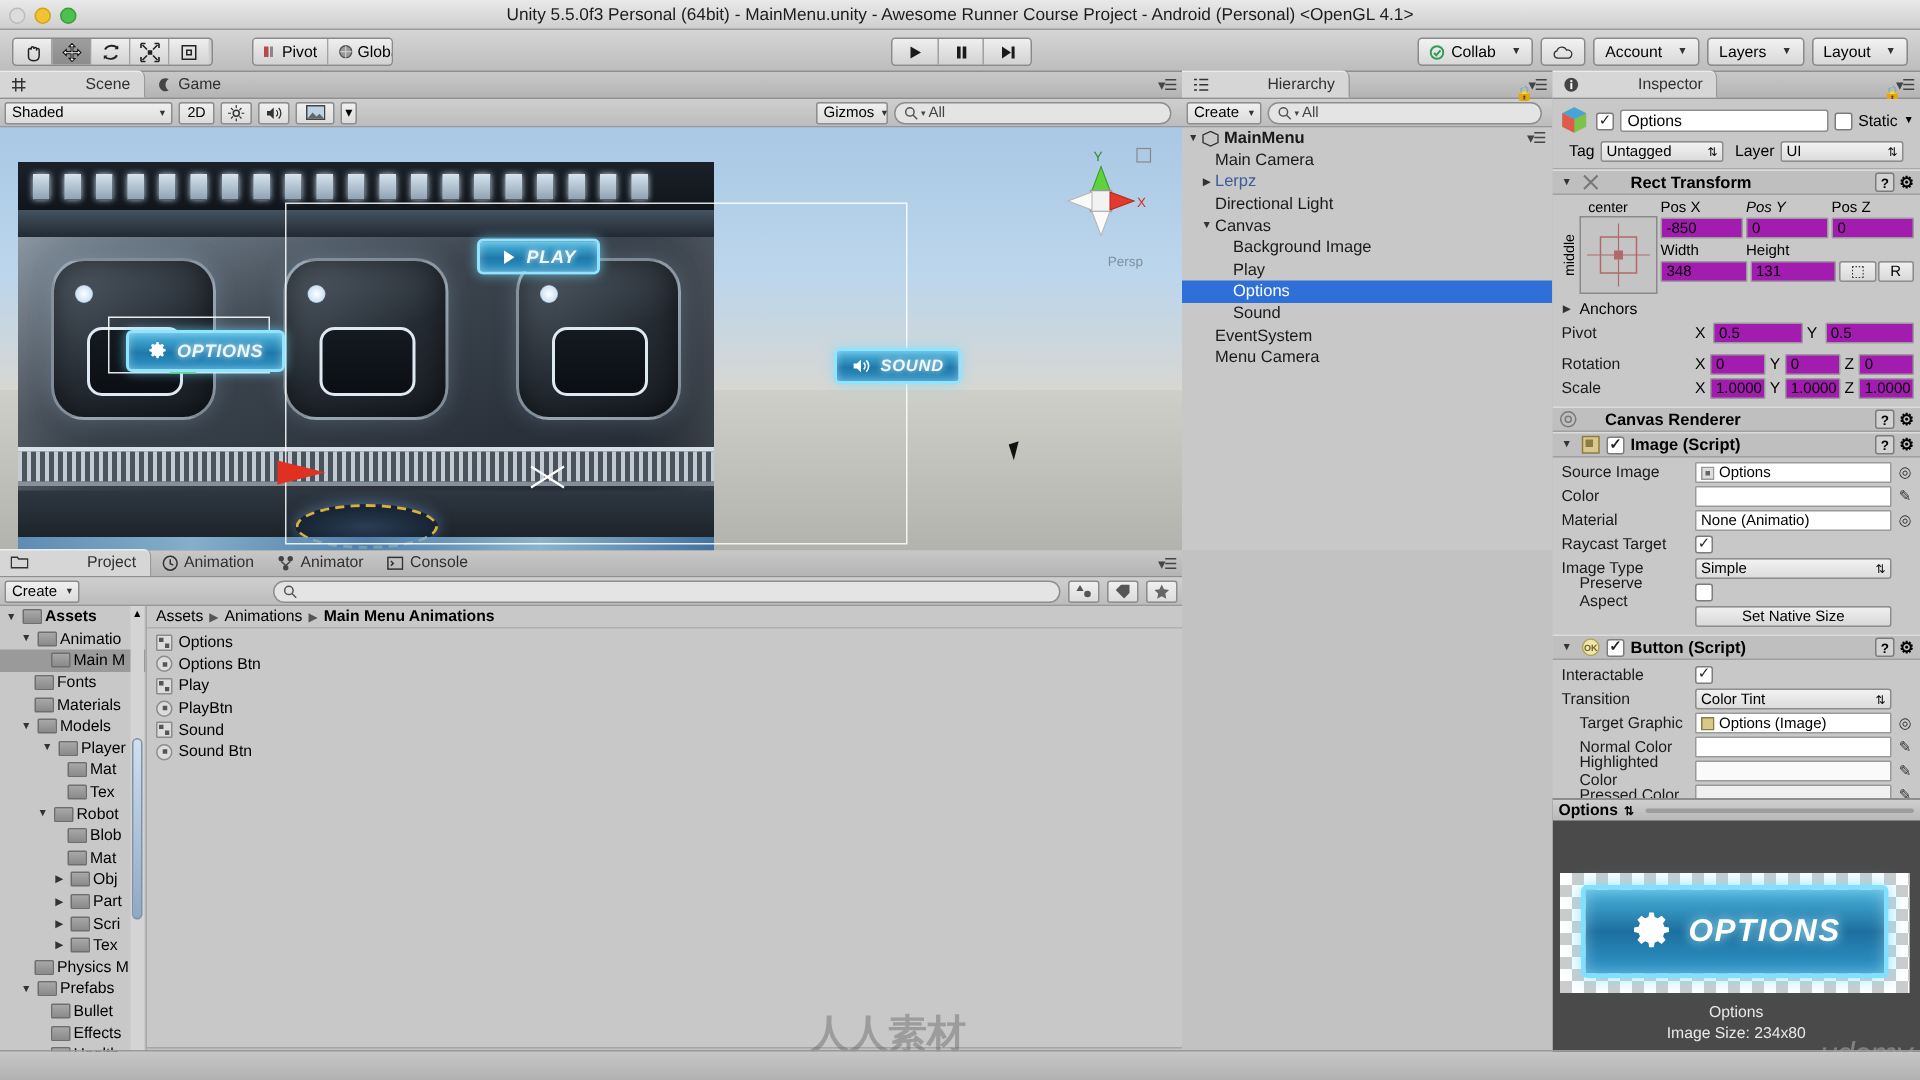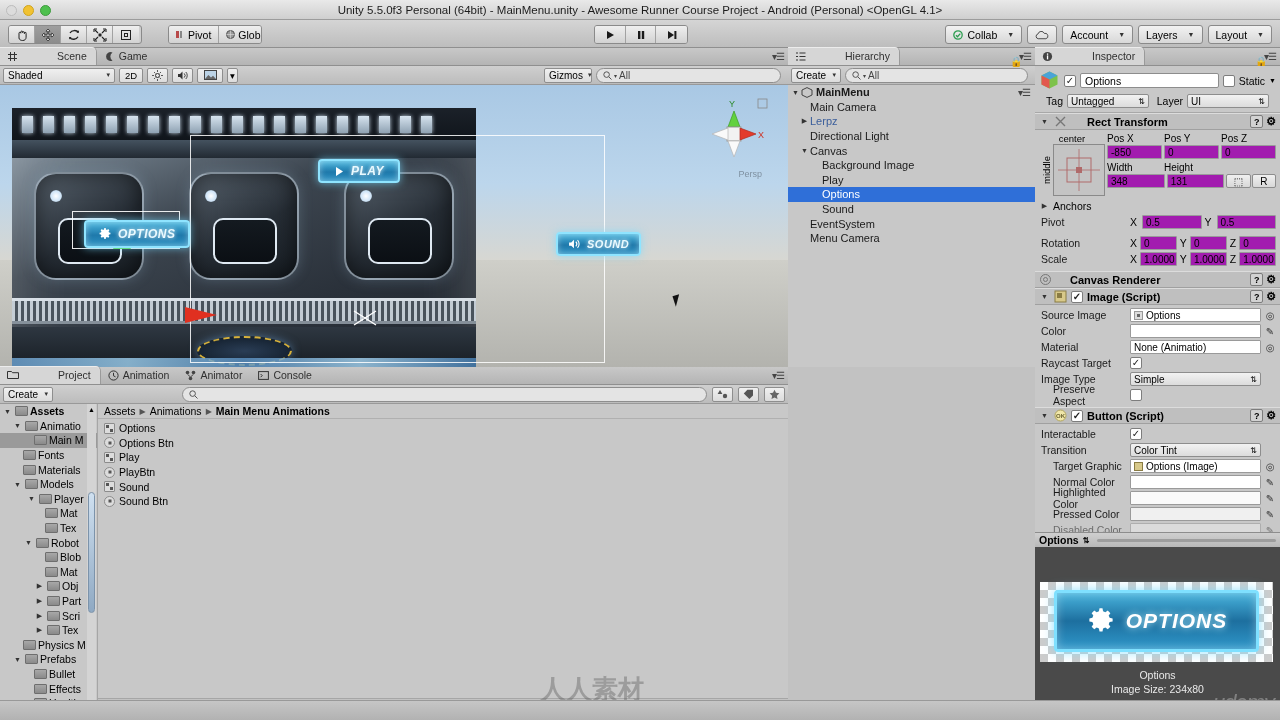--- a/index.html
+++ b/index.html
@@ -634,21 +634,21 @@
                   <rect x="13" y="13" width="24" height="24" fill="none" stroke="#b06a6a"></rect>
                   <path d="M25 4v42M4 25h42" stroke="#b06a6a" stroke-width=".8"></path>
                   <rect x="22" y="22" width="6" height="6" fill="#b06a6a"></rect>
                 </svg>
             </span>
           </div>
         </div>
         <div style="flex:1;">
           <div style="display:flex; gap:2px; font-size:10px;">
             <span style="flex:1;">Pos X</span>
-            <span style="flex:1;">Pos Y</span>
+            <span style="flex:1;font-style:italic;">Pos Y</span>
             <span style="flex:1;">Pos Z</span>
           </div>
           <div style="display:flex; gap:2px; margin-top:1px;">
             <span class="pfield">
                 <span>-850</span>
               </span>
             <span class="pfield">
                 <span>0</span>
               </span>
             <span class="pfield">
@@ -780,20 +780,27 @@
         <span class="plab">Image Type</span>
         <span class="popup">
           <span>Simple</span>
             <span class="caret">⇅</span>
         </span>
         <span class="eyedrop"></span>
       </div>
       <div class="prow">
         <span class="plab" style="padding-left:12px;">Preserve Aspect</span>
         <span class="cb"></span>
+      </div>
+      <div class="prow">
+        <span class="plab"></span>
+        <span class="pbtn">
+            <span>Set Native Size</span>
+          </span>
+        <span class="eyedrop"></span>
       </div>
 
       <div class="sect" style="margin-top:4px;">
         <span class="arrow">▼</span>
         <svg width="13" height="13" viewBox="0 0 13 13">
             <circle cx="6.5" cy="6.5" r="5.5" fill="#f0e6a8" stroke="#b0a45e"></circle>
             <text x="6.5" y="9" font-size="6" text-anchor="middle" fill="#6a6230" font-family="Liberation Sans">OK</text>
           </svg>
         <span class="cb">✓</span>
         <span>Button (Script)</span>

